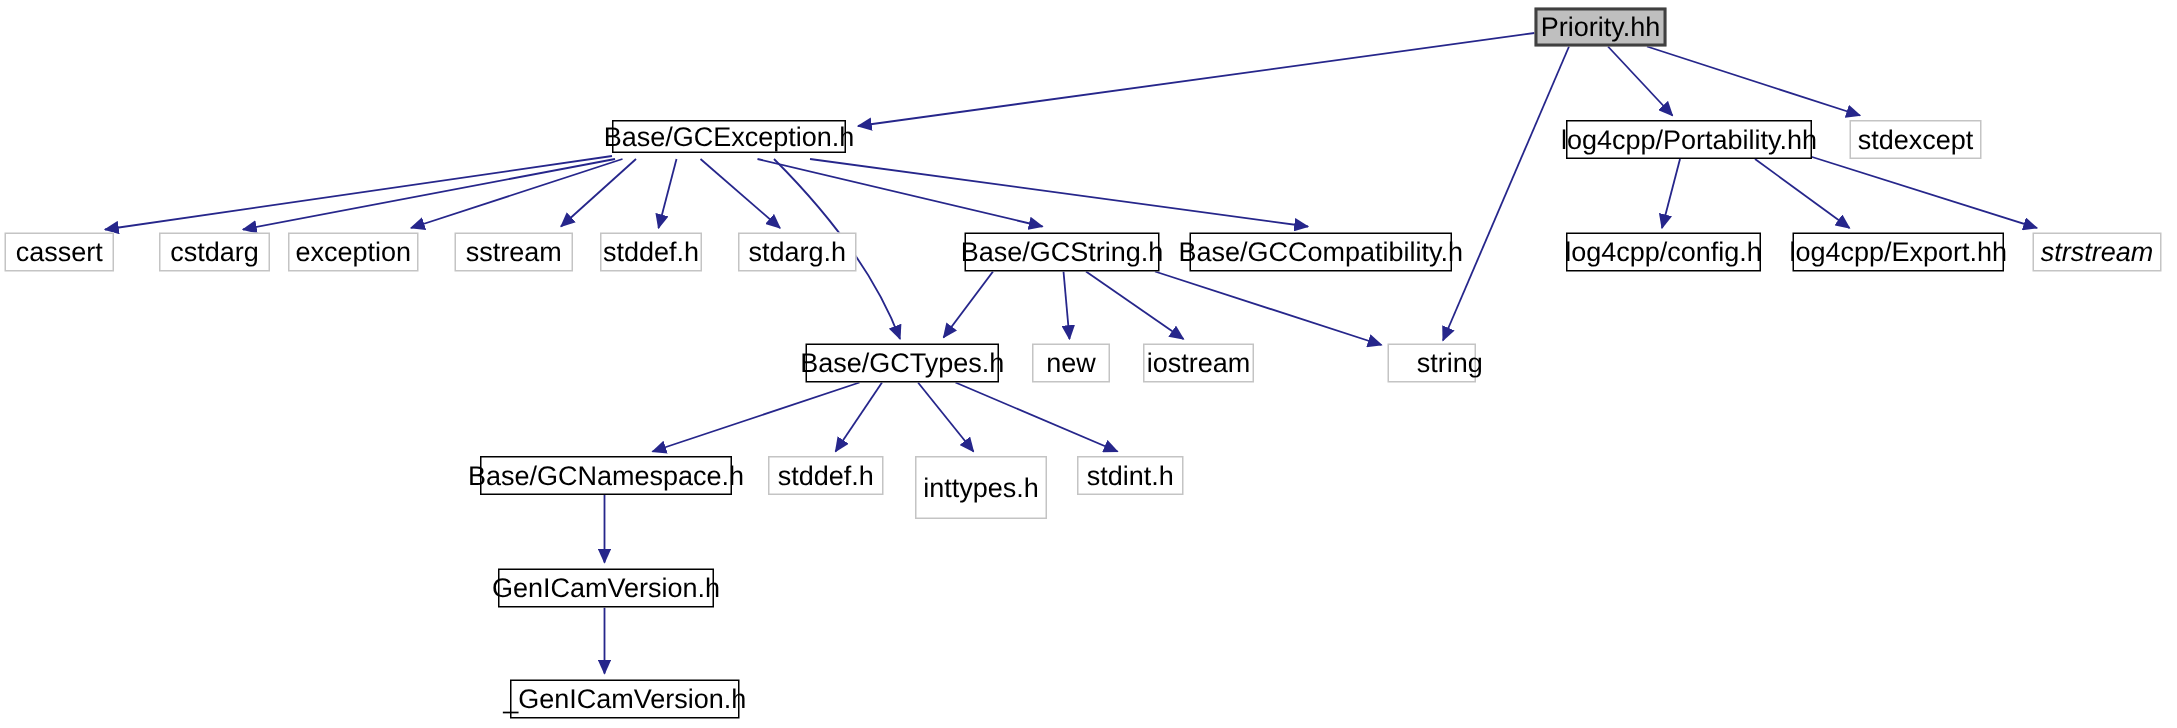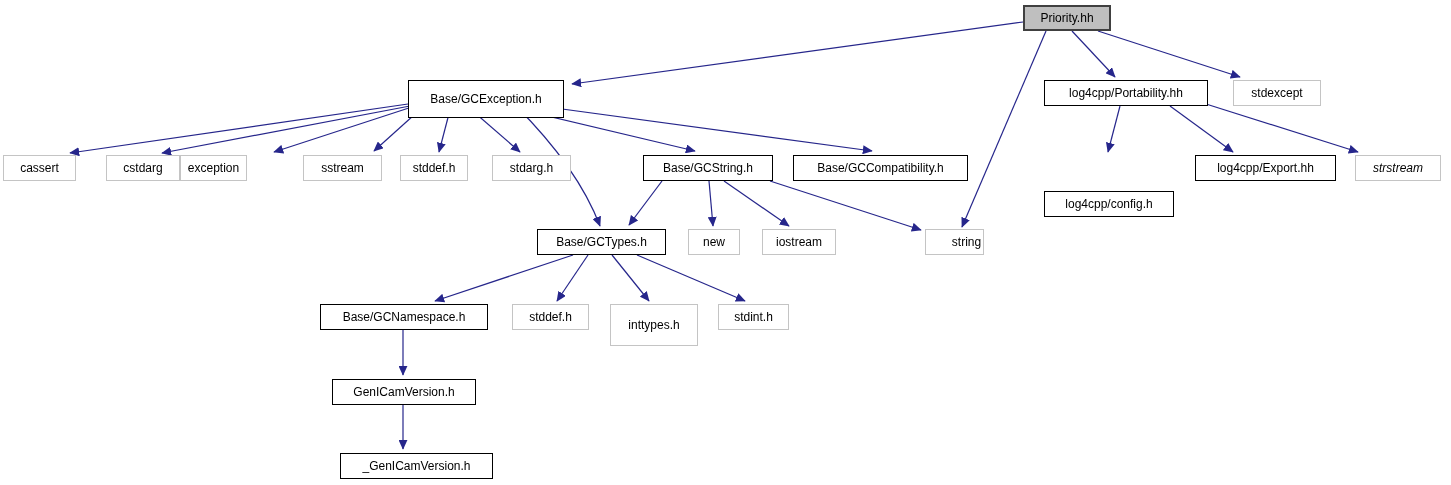--- a/index.html
+++ b/index.html
@@ -3,21 +3,21 @@
 <meta charset="utf-8">
 <style>
   html,body{margin:0;padding:0;}
   body{background:#ffffff;font-family:"Liberation Sans",sans-serif;}
   #canvas{position:relative;width:1451px;height:485px;background:var(--bg,#ffffff);overflow:hidden;}
   #edges{position:absolute;left:0;top:0;width:1451px;height:485px;}
   .edge{stroke:var(--arrow,#26268b);stroke-width:1.2;fill:none;}
   .node{
     position:absolute;box-sizing:border-box;
     display:flex;align-items:center;justify-content:center;
-    font-size:12px;color:#000;background:#ffffff;white-space:nowrap;
+    font-size:18px;color:#000;background:#ffffff;white-space:nowrap;
     line-height:1;z-index:2;
   }
   .node.internal{border:1px solid #000000;cursor:pointer;}
   .node.leaf{border:1px solid var(--leafborder,#c4c4c4);}
   .node.root{background:var(--rootfill,#bfbfbf);border:2px solid #404040;font-weight:normal;}
 </style>
 </head>
 <body>
 
 <div id="canvas">
@@ -51,33 +51,33 @@
     <path class="edge" d="M573,255 L435,301" marker-end="url(#arrow)"></path>
     <path class="edge" d="M588,255 L557,301" marker-end="url(#arrow)"></path>
     <path class="edge" d="M612,255 L649,301" marker-end="url(#arrow)"></path>
     <path class="edge" d="M637,255 L745,301" marker-end="url(#arrow)"></path>
     <path class="edge" d="M403,330 L403,375" marker-end="url(#arrow)"></path>
     <path class="edge" d="M403,405 L403,449" marker-end="url(#arrow)"></path>
   </svg>
 
   <div class="node root" style="left:1023px;top:5px;width:88px;height:26px;">Priority.hh</div>
 
-  <div class="node internal" style="left:408px;top:80px;width:156px;height:38px;">Base/GCException.h</div>
+  <div class="node internal" style="left:408px;top:80px;width:156px;height:22px;">Base/GCException.h</div>
   <div class="node internal" style="left:1044px;top:80px;width:164px;height:26px;">log4cpp/Portability.hh</div>
   <div class="node leaf" style="left:1233px;top:80px;width:88px;height:26px;">stdexcept</div>
 
   <div class="node leaf" style="left:3px;top:155px;width:73px;height:26px;">cassert</div>
   <div class="node leaf" style="left:106px;top:155px;width:74px;height:26px;">cstdarg</div>
-  <div class="node leaf" style="left:180px;top:155px;width:67px;height:26px;text-align:right;">exception</div>
+  <div class="node leaf" style="left:192px;top:155px;width:87px;height:26px;text-align:right;">exception</div>
   <div class="node leaf" style="left:303px;top:155px;width:79px;height:26px;">sstream</div>
   <div class="node leaf" style="left:400px;top:155px;width:68px;height:26px;">stddef.h</div>
   <div class="node leaf" style="left:492px;top:155px;width:79px;height:26px;">stdarg.h</div>
   <div class="node internal" style="left:643px;top:155px;width:130px;height:26px;">Base/GCString.h</div>
   <div class="node internal" style="left:793px;top:155px;width:175px;height:26px;">Base/GCCompatibility.h</div>
-  <div class="node internal" style="left:1044px;top:155px;width:130px;height:26px;margin-top:36px;">log4cpp/config.h</div>
+  <div class="node internal" style="left:1044px;top:155px;width:130px;height:26px;">log4cpp/config.h</div>
   <div class="node internal" style="left:1195px;top:155px;width:141px;height:26px;">log4cpp/Export.hh</div>
   <div class="node leaf" style="left:1355px;top:155px;width:86px;height:26px;font-style:italic;">strstream</div>
 
   <div class="node internal" style="left:537px;top:229px;width:129px;height:26px;">Base/GCTypes.h</div>
   <div class="node leaf" style="left:688px;top:229px;width:52px;height:26px;">new</div>
   <div class="node leaf" style="left:762px;top:229px;width:74px;height:26px;">iostream</div>
   <div class="node leaf" style="left:925px;top:229px;width:59px;height:26px;padding-left:24px;">string</div>
 
   <div class="node internal" style="left:320px;top:304px;width:168px;height:26px;">Base/GCNamespace.h</div>
   <div class="node leaf" style="left:512px;top:304px;width:77px;height:26px;">stddef.h</div>

